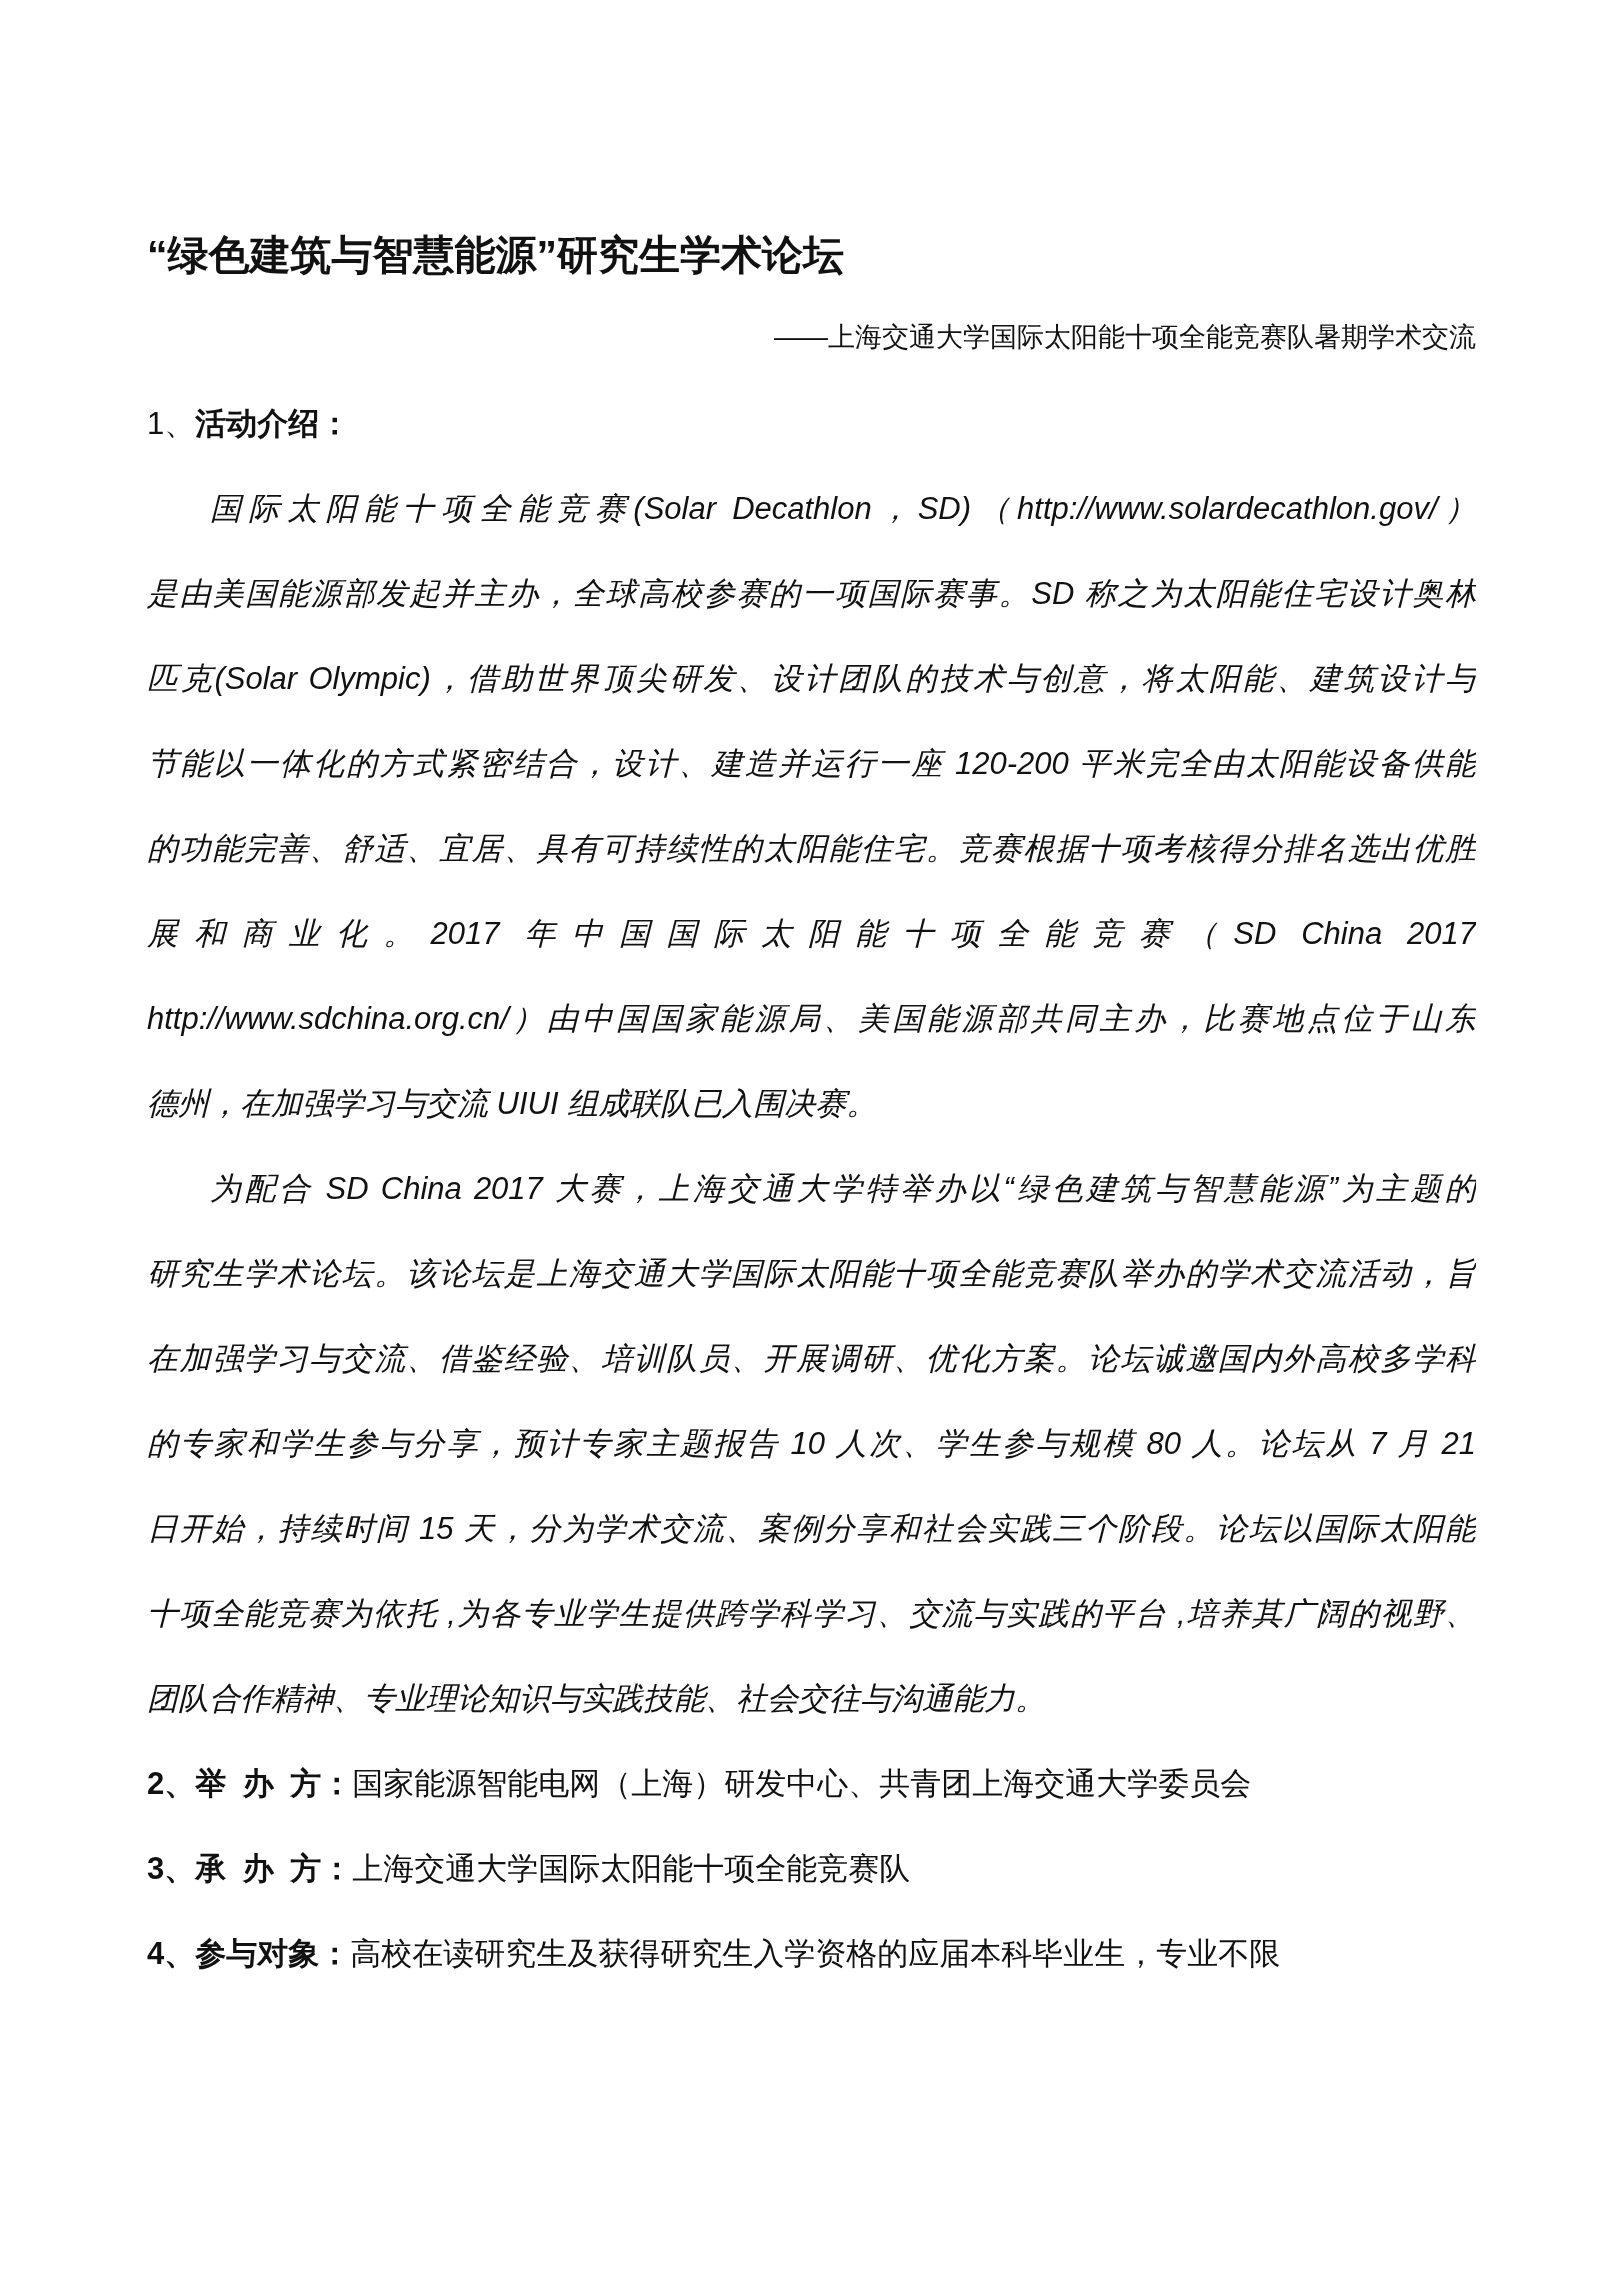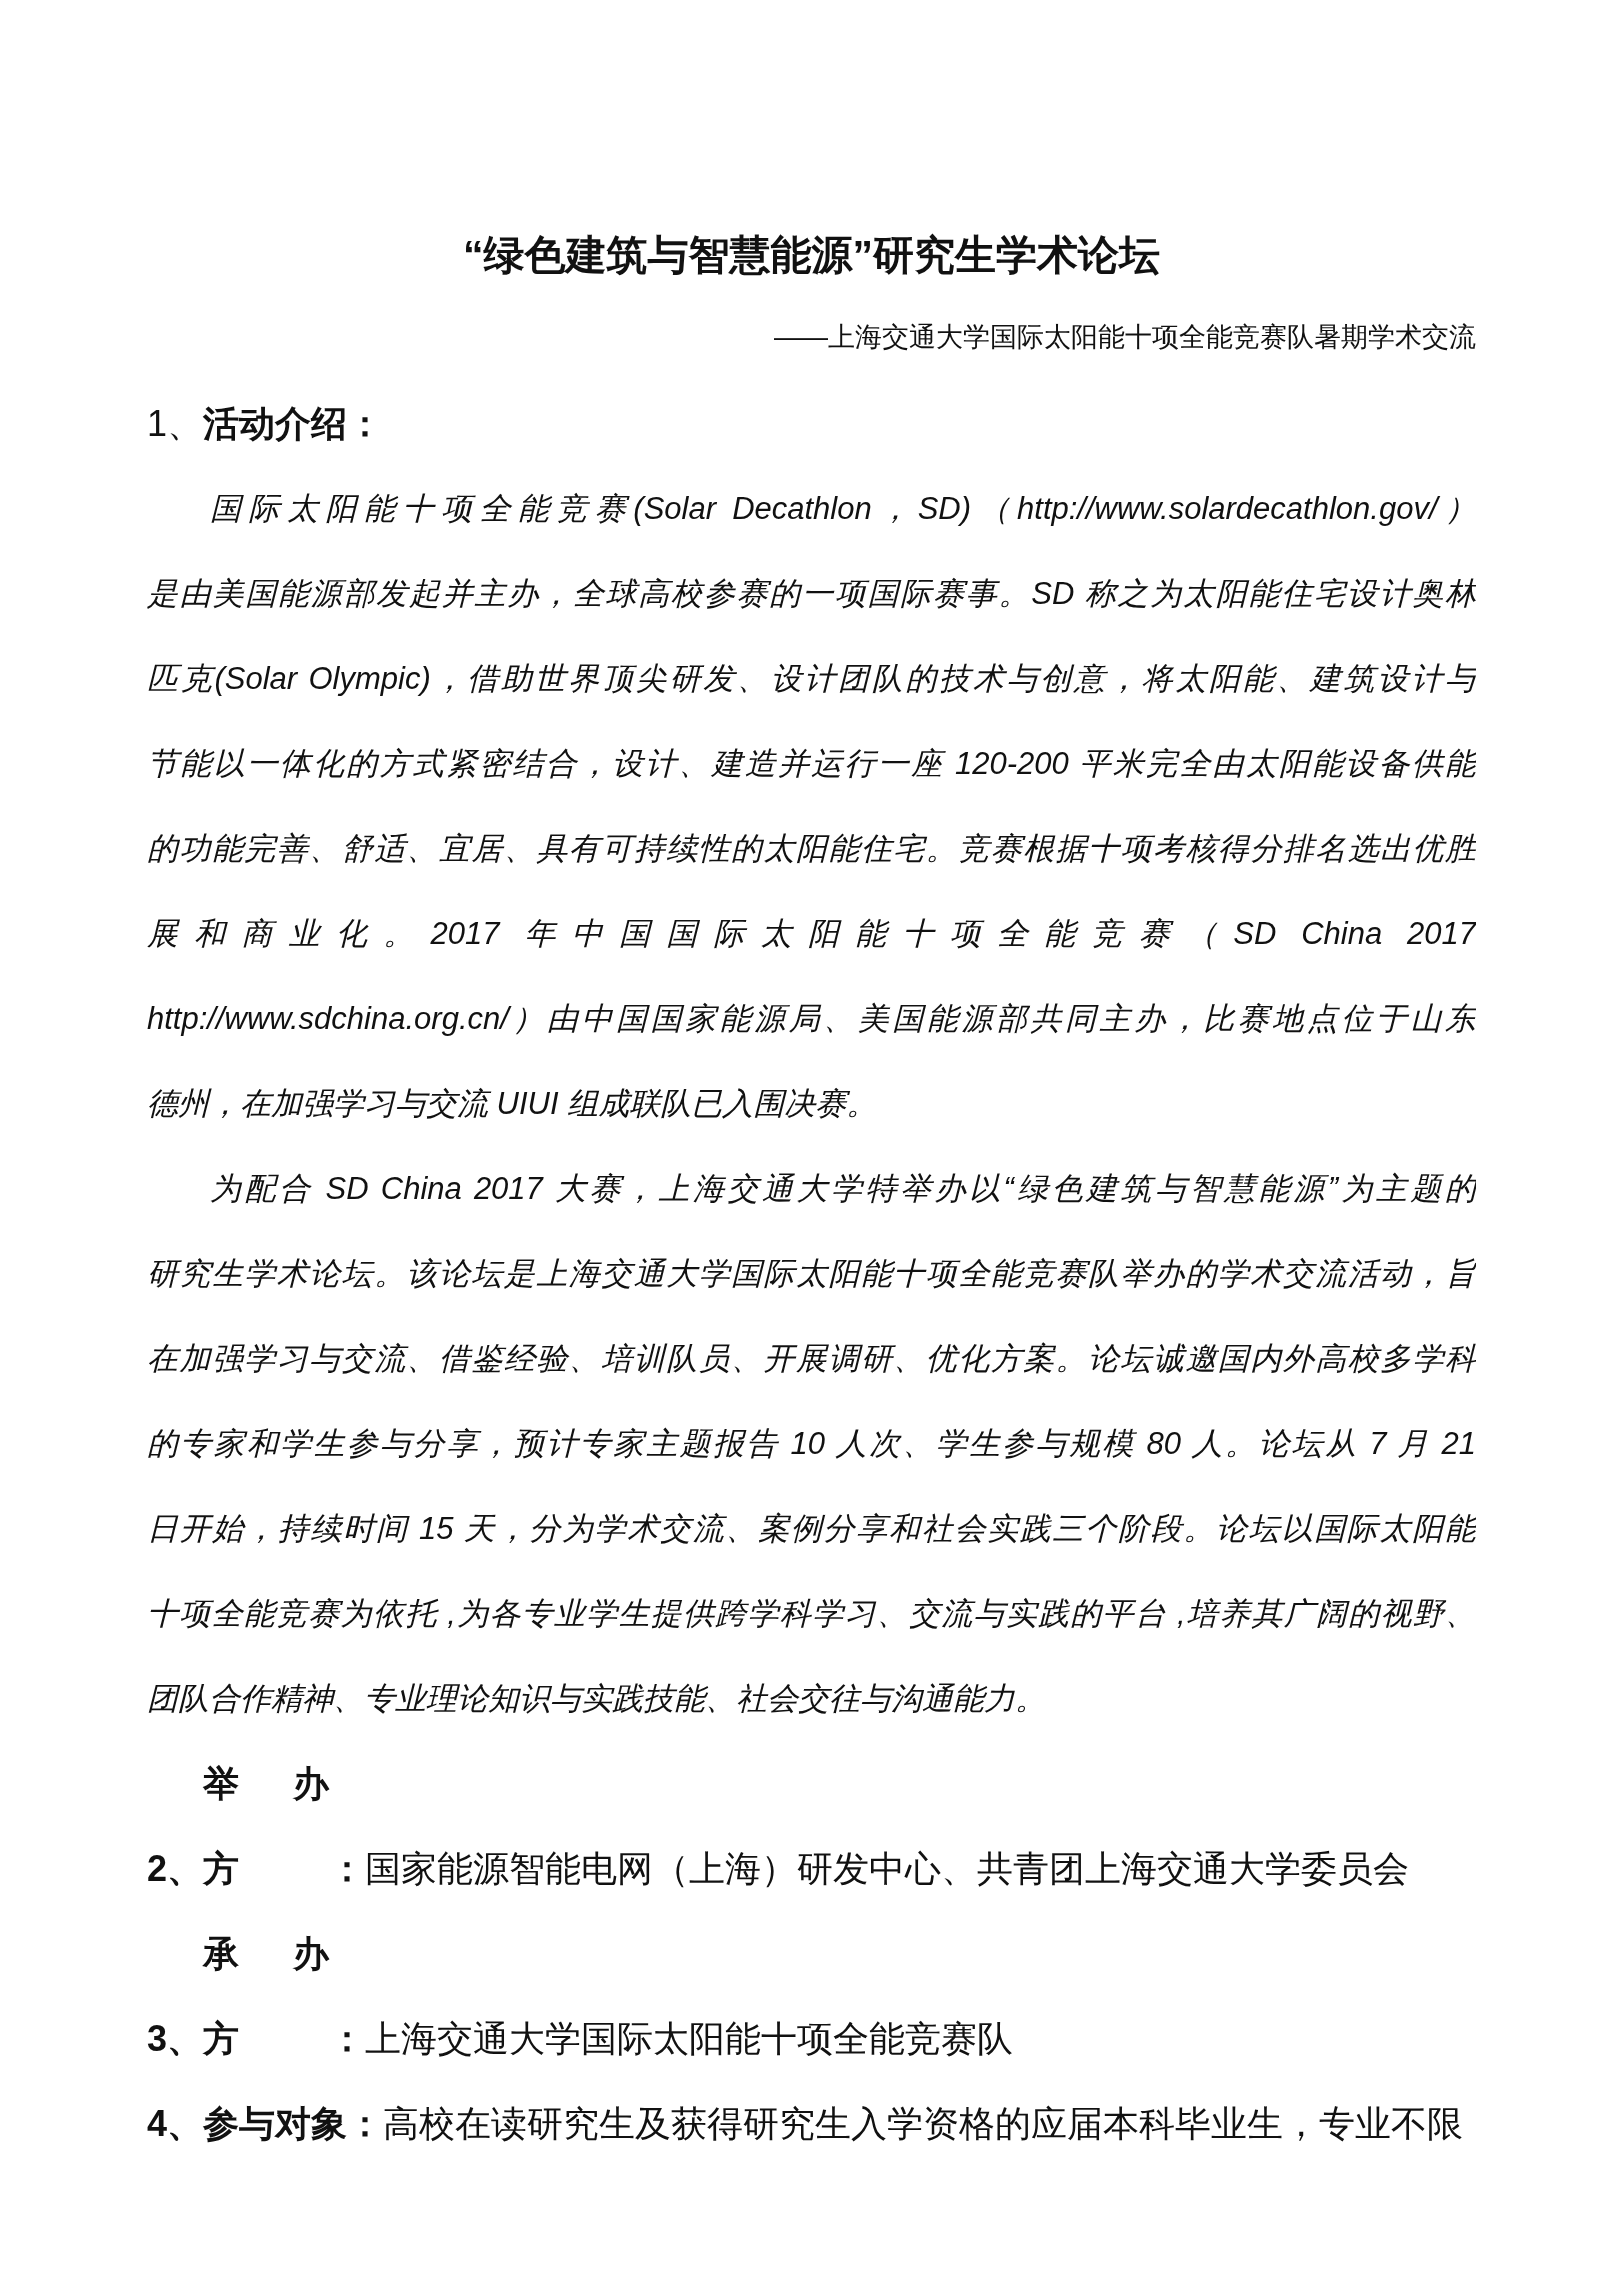--- a/index.html
+++ b/index.html
@@ -17,33 +17,32 @@
     overflow: hidden;
   }
   .content {
     padding: 0 147px;
   }
   .title {
     margin-top: 232px;
     font-size: 41px;
     font-weight: 700;
     line-height: 46px;
-    text-align: center;
     white-space: nowrap;
   }
   .subtitle {
     margin-top: 36px;
     font-size: 27px;
     font-weight: 400;
     line-height: 46px;
     text-align: right;
     white-space: nowrap;
   }
   .sec {
-    font-size: 36px;
+    font-size: 31px;
     line-height: 85px;
     text-align: left;
   }
   .sec.first-sec {
     margin-top: 21px;
   }
   .sec .num { font-weight: 400; }
   .sec .num.bold { font-weight: 700; }
   .sec .lbl { font-weight: 700; }
   .sec .txt { font-weight: 400; }

